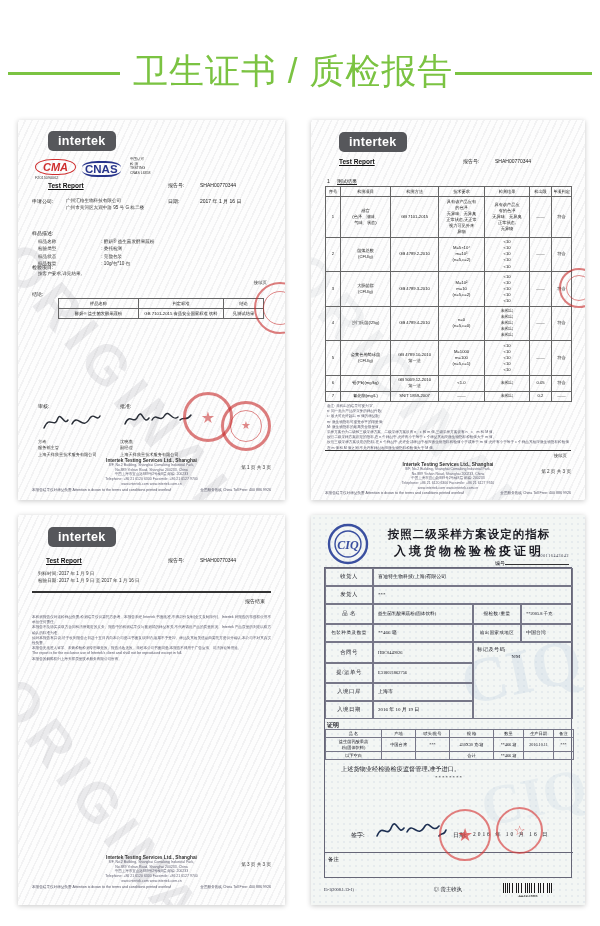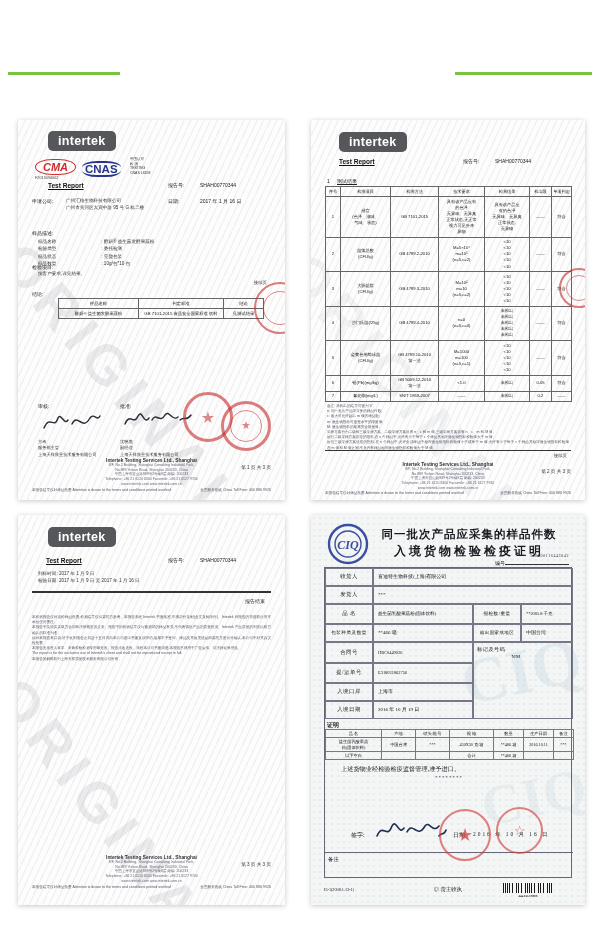--- a/index.html
+++ b/index.html
@@ -42,20 +42,21 @@
   .t3{border-collapse:collapse;table-layout:fixed;position:absolute;font-family:"Liberation Serif",serif}
   .t3 th,.t3 td{border:0.5px solid #778;font-size:4.2px;line-height:1.25;text-align:center;vertical-align:middle;padding:1px .5px;color:#15151f;font-weight:normal;white-space:pre-line}
   .certstamp{position:absolute;border:2px solid rgba(215,60,60,.65);border-radius:50%;color:rgba(215,60,60,.72);display:flex;align-items:center;justify-content:center}
   .barcode{position:absolute;background:repeating-linear-gradient(90deg,#1a1a1a 0 1px,#f6f6f6 1px 2px,#1a1a1a 2px 2.6px,#f6f6f6 2.6px 4.4px)}
 </style>
 </head>
 <body>
 
 <div class="a" style="left:0;top:40px;width:600px;height:70px">
   <div class="hdr-line a" style="left:8px;top:32px;width:112px"></div>
+  <div class="hdr-title a" style="left:133px;top:8px">卫生证书 / 质检报告</div>
   <div class="hdr-line a" style="left:455px;top:32px;width:137px"></div>
 </div>
 
 <div class="doc" style="left:18px;top:120px;width:267px;height:380px">
   <div class="wm" style="left:18px;top:110px;transform:rotate(50deg)">ORIGINAL</div>
   <div class="a itk" style="left:30px;top:11px">intertek</div>
   <div class="a" style="left:17px;top:37px"><span class="cma">CMA</span></div>
   <div class="a" style="left:17px;top:56px;font-size:3.8px;color:#444">F2015090062</div>
   <div class="a" style="left:64px;top:39px"><span class="cnas">CNAS</span></div>
   <div class="a cnastxt" style="left:112px;top:37px">
@@ -376,21 +377,21 @@
 </div>
 
 <div class="cert-doc" style="left:311px;top:515px;width:274px;height:390px">
   <div class="a" style="left:150px;top:120px;font-size:64px;font-weight:bold;color:rgba(165,190,215,.20);transform:rotate(-12deg)">CIQ</div>
   <div class="a" style="left:170px;top:250px;font-size:56px;font-weight:bold;color:rgba(165,190,215,.16);transform:rotate(-12deg)">CIQ</div>
   <svg class="a" style="left:16px;top:8px" width="42" height="42" viewBox="0 0 42 42">
     <circle cx="21" cy="21" r="19" fill="none" stroke="#3a4fa0" stroke-width="2.4"></circle>
     <circle cx="21" cy="21" r="13" fill="none" stroke="#3a4fa0" stroke-width="1.4"></circle>
     <text x="21" y="26" text-anchor="middle" font-size="12" font-weight="bold" font-style="italic" fill="#3a4fa0">CIQ</text>
   </svg>
-  <div class="a" style="left:58px;top:12px;width:200px;text-align:center;font-size:11.5px;font-weight:bold;color:#1a1a22;letter-spacing:1px">同一批次产品应采集的样品件数</div>
+  <div class="a" style="left:58px;top:12px;width:200px;text-align:center;font-size:11.5px;font-weight:bold;color:#1a1a22;letter-spacing:1px">按照二级采样方案设定的指标</div>
   <div class="a" style="left:58px;top:28px;width:200px;text-align:center;font-size:12px;font-weight:bold;color:#1a1a22;letter-spacing:3px">入境货物检验检疫证明</div>
   <div class="a" style="right:16px;top:38px;font-size:4px;color:#334;letter-spacing:.6px">530000116443042</div>
   <div class="a" style="right:16px;top:45px;font-size:5px;color:#1a1a22">
     <span>编号</span><span style="display:inline-block;width:64px;border-bottom:.6px solid #333"></span>
   </div>
   <div class="cbox" style="left:13px;top:52px;width:248px;height:311px">
     <div class="cc ccl" style="left:0;top:0;width:48px;height:18px">收货人</div>
     <div class="cc ccv" style="left:48px;top:0;width:200px;height:18px">百迪特生物科技(上海)有限公司</div>
     <div class="cc ccl" style="left:0;top:18px;width:48px;height:18px">发货人</div>
     <div class="cc ccv" style="left:48px;top:18px;width:200px;height:18px">***</div>

